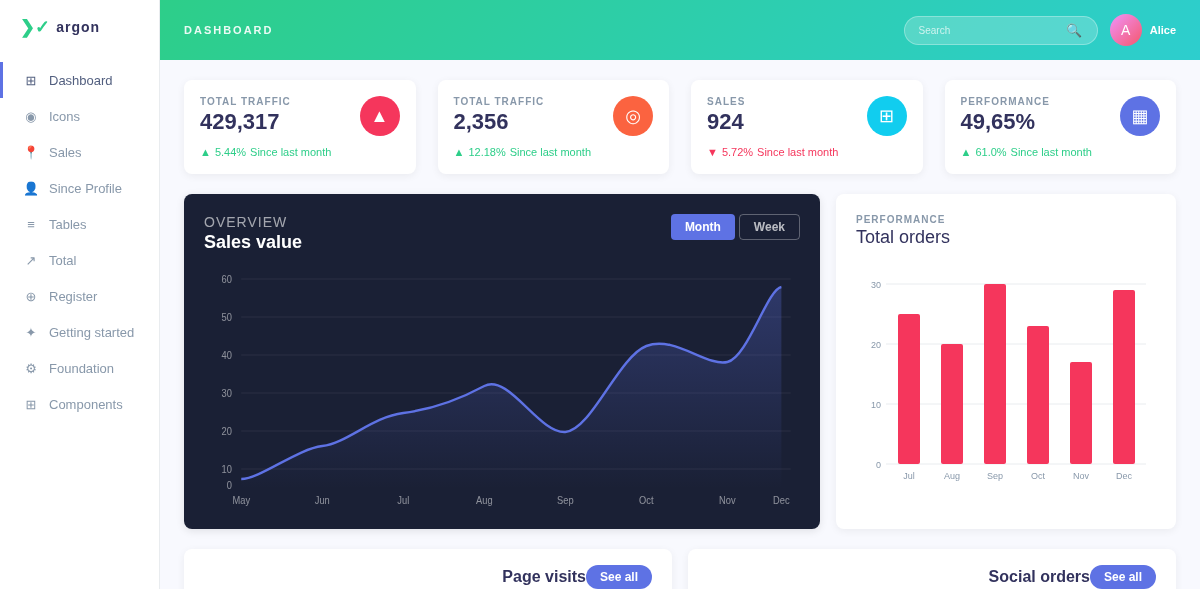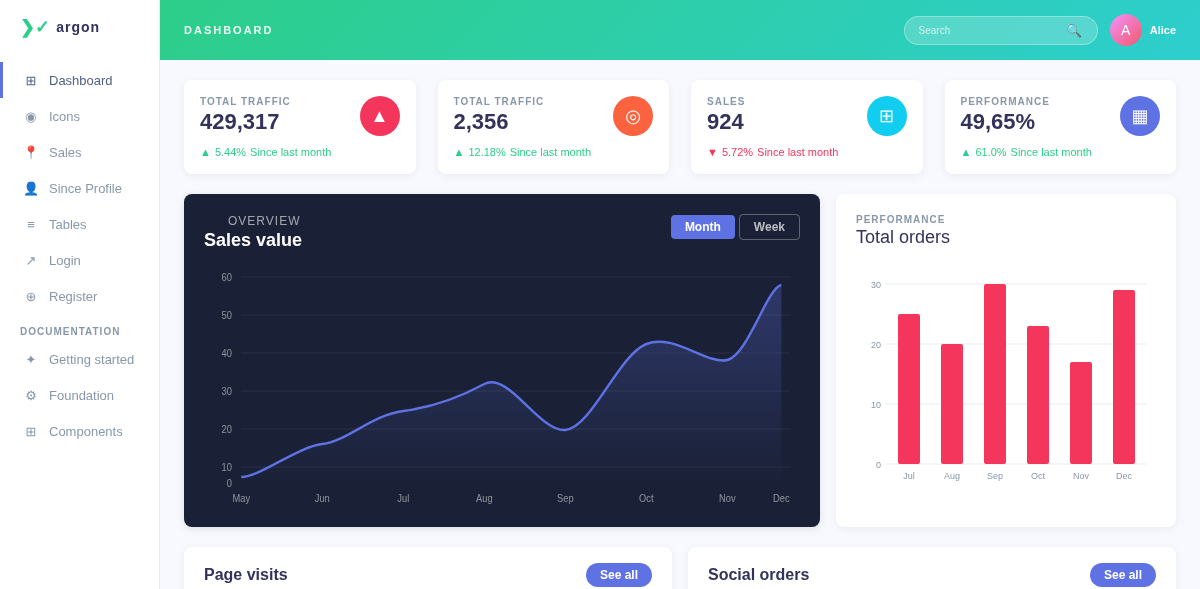--- a/index.html
+++ b/index.html
@@ -219,36 +219,34 @@
       padding: 20px;
       box-shadow: 0 2px 8px rgba(0,0,0,0.1);
     }
     .chart-card-header {
       display: flex;
       align-items: flex-start;
       justify-content: space-between;
       margin-bottom: 16px;
     }
     .chart-overview-label {
-      font-size: 12px;
+      font-size: 14px;
       color: rgba(255,255,255,0.6);
       letter-spacing: 1px;
       text-transform: uppercase;
-      margin-left: 24px;
     }
     .chart-title {
       font-size: 18px;
       font-weight: 700;
       color: #fff;
       margin-top: 2px;
     }
     .chart-buttons {
       display: flex;
       gap: 4px;
-      align-items: center;
     }
     .chart-btn {
       padding: 5px 14px;
       border-radius: 4px;
       font-size: 12px;
       font-weight: 600;
       cursor: pointer;
       border: none;
     }
     .chart-btn.active {
@@ -300,21 +298,21 @@
     }
     .table-card {
       background: #fff;
       border-radius: 8px;
       padding: 16px 20px;
       box-shadow: 0 2px 8px rgba(0,0,0,0.06);
     }
     .table-card-header {
       display: flex;
       align-items: center;
-      justify-content: space-between;
+      justify-content: flex-end;
       margin-bottom: 10px;
     }
     .table-card-title {
       font-size: 16px;
       font-weight: 700;
       color: #32325d;
     }
     .see-all-btn {
       background: #5e72e4;
       color: #fff;
@@ -350,28 +348,27 @@
     <div class="sidebar-item">
       <span class="sidebar-item-icon">👤</span>
       <span>Since Profile</span>
     </div>
     <div class="sidebar-item">
       <span class="sidebar-item-icon">≡</span>
       <span>Tables</span>
     </div>
     <div class="sidebar-item">
       <span class="sidebar-item-icon">↗</span>
-      <span>Login</span>
+      <span>Total</span>
     </div>
     <div class="sidebar-item">
       <span class="sidebar-item-icon">⊕</span>
       <span>Register</span>
     </div>
 
-    <div class="sidebar-section-label">DOCUMENTATION</div>
 
     <div class="sidebar-item">
       <span class="sidebar-item-icon">✦</span>
       <span>Getting started</span>
     </div>
     <div class="sidebar-item">
       <span class="sidebar-item-icon">⚙</span>
       <span>Foundation</span>
     </div>
     <div class="sidebar-item">

